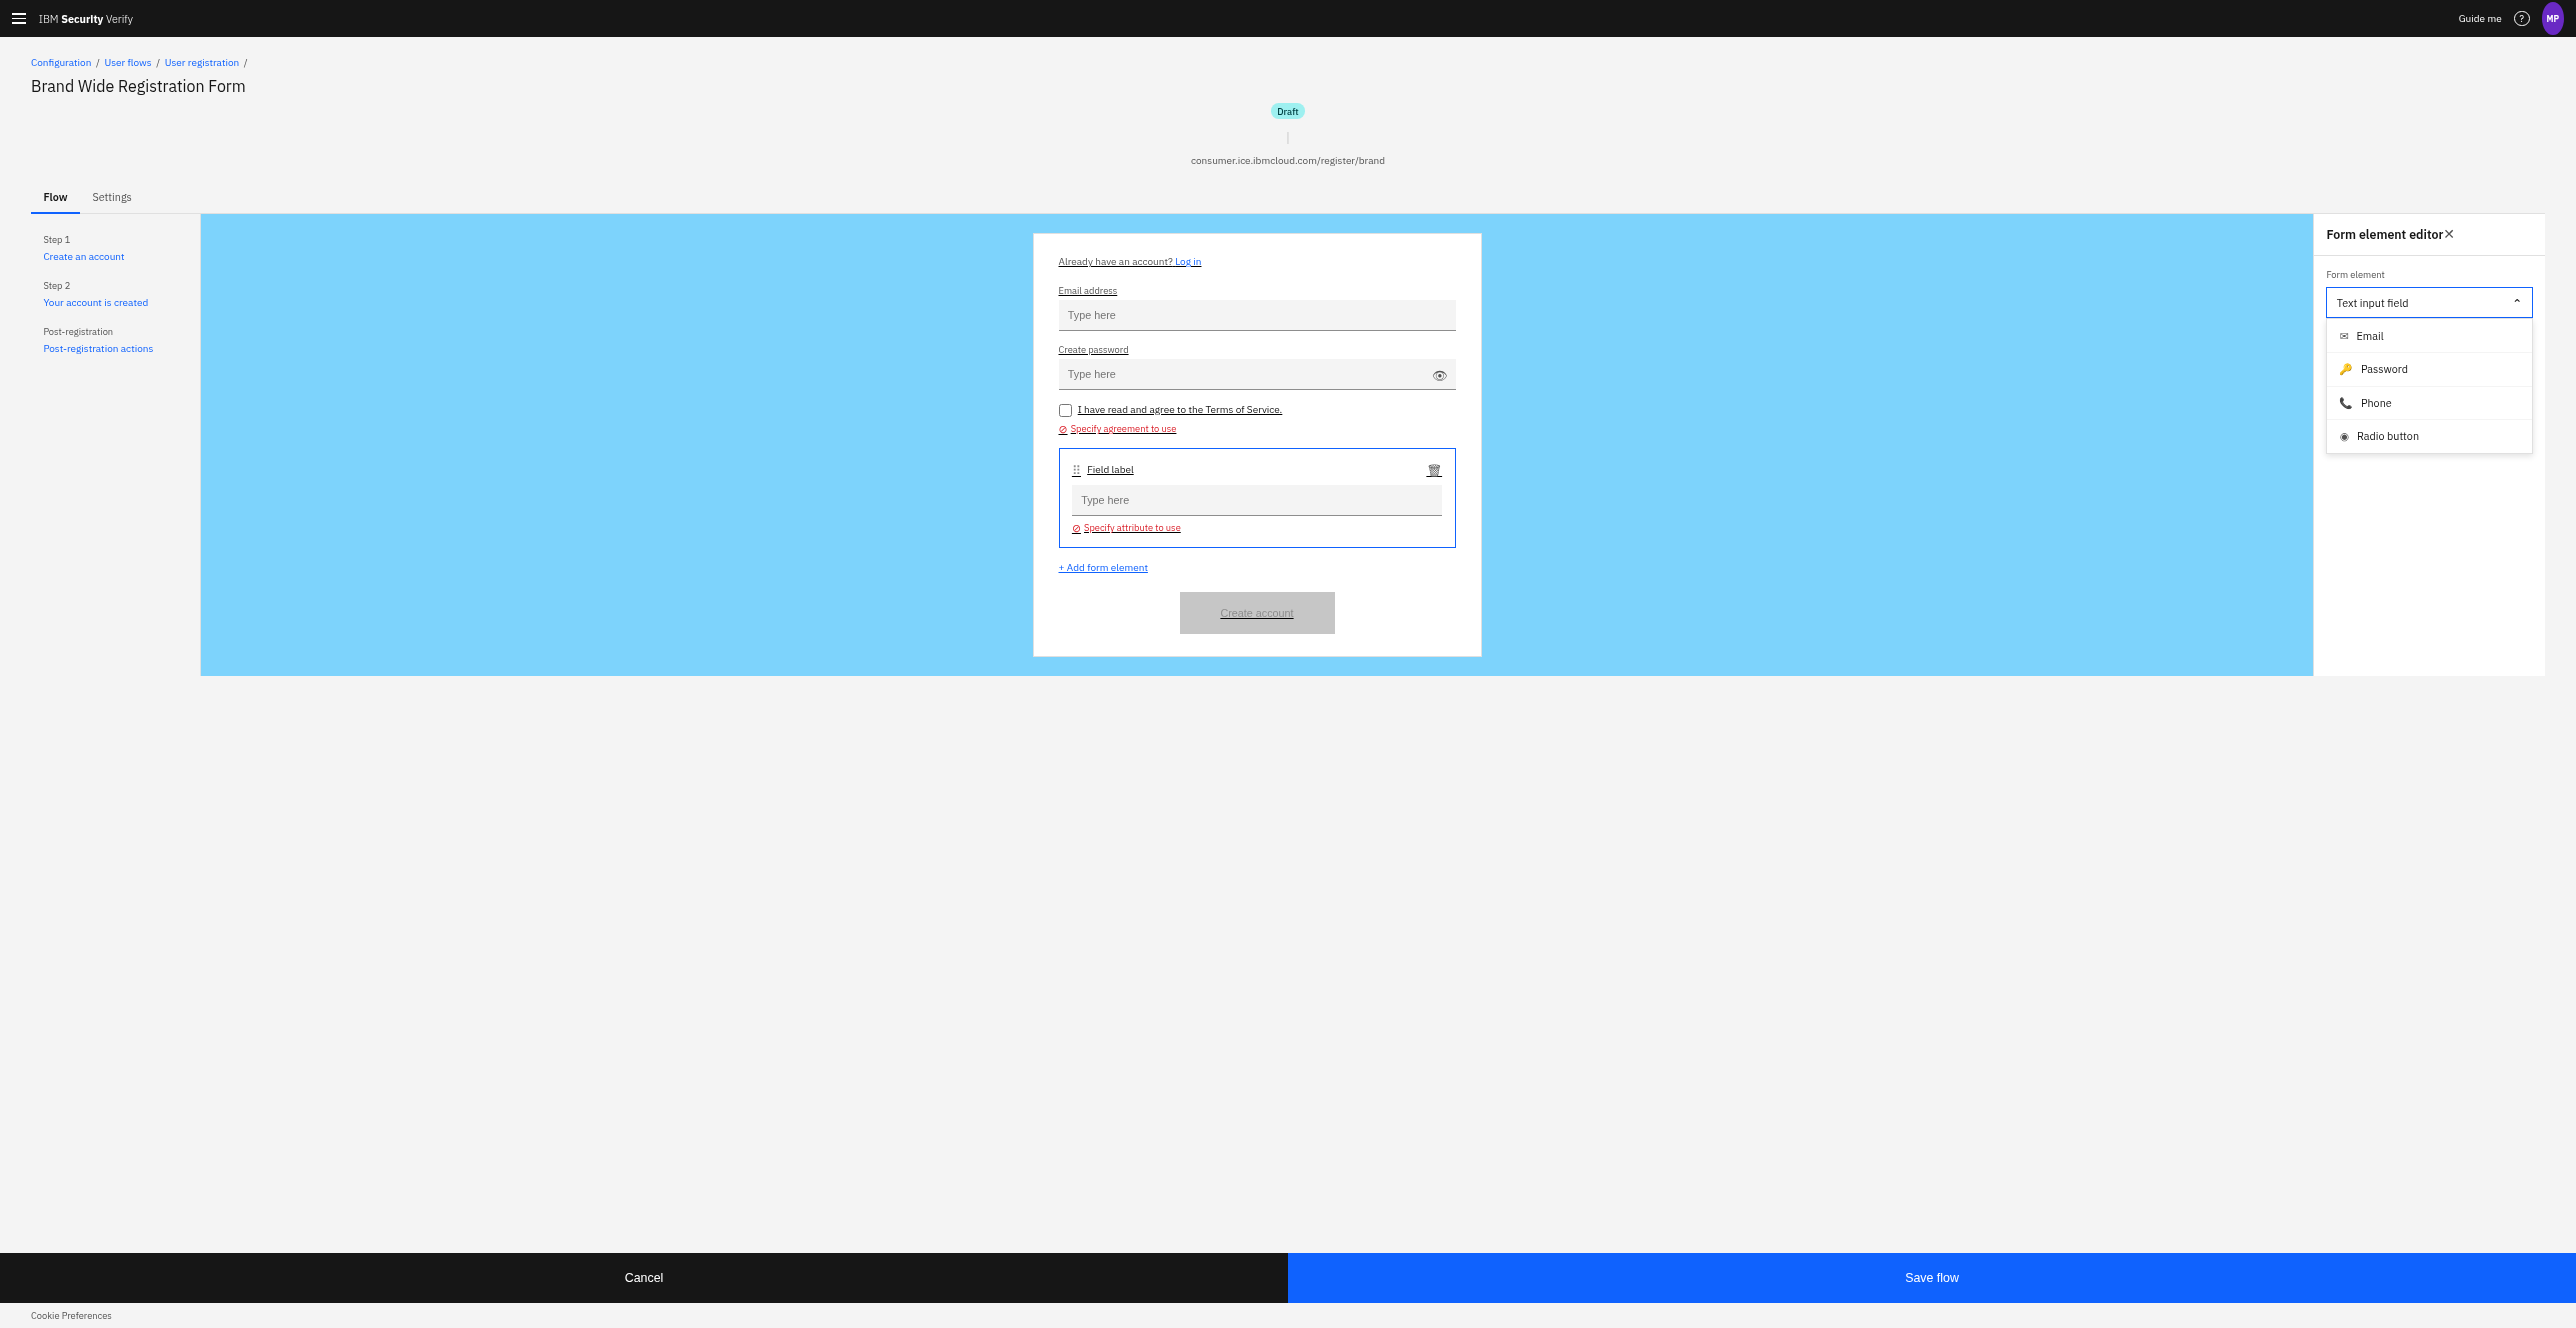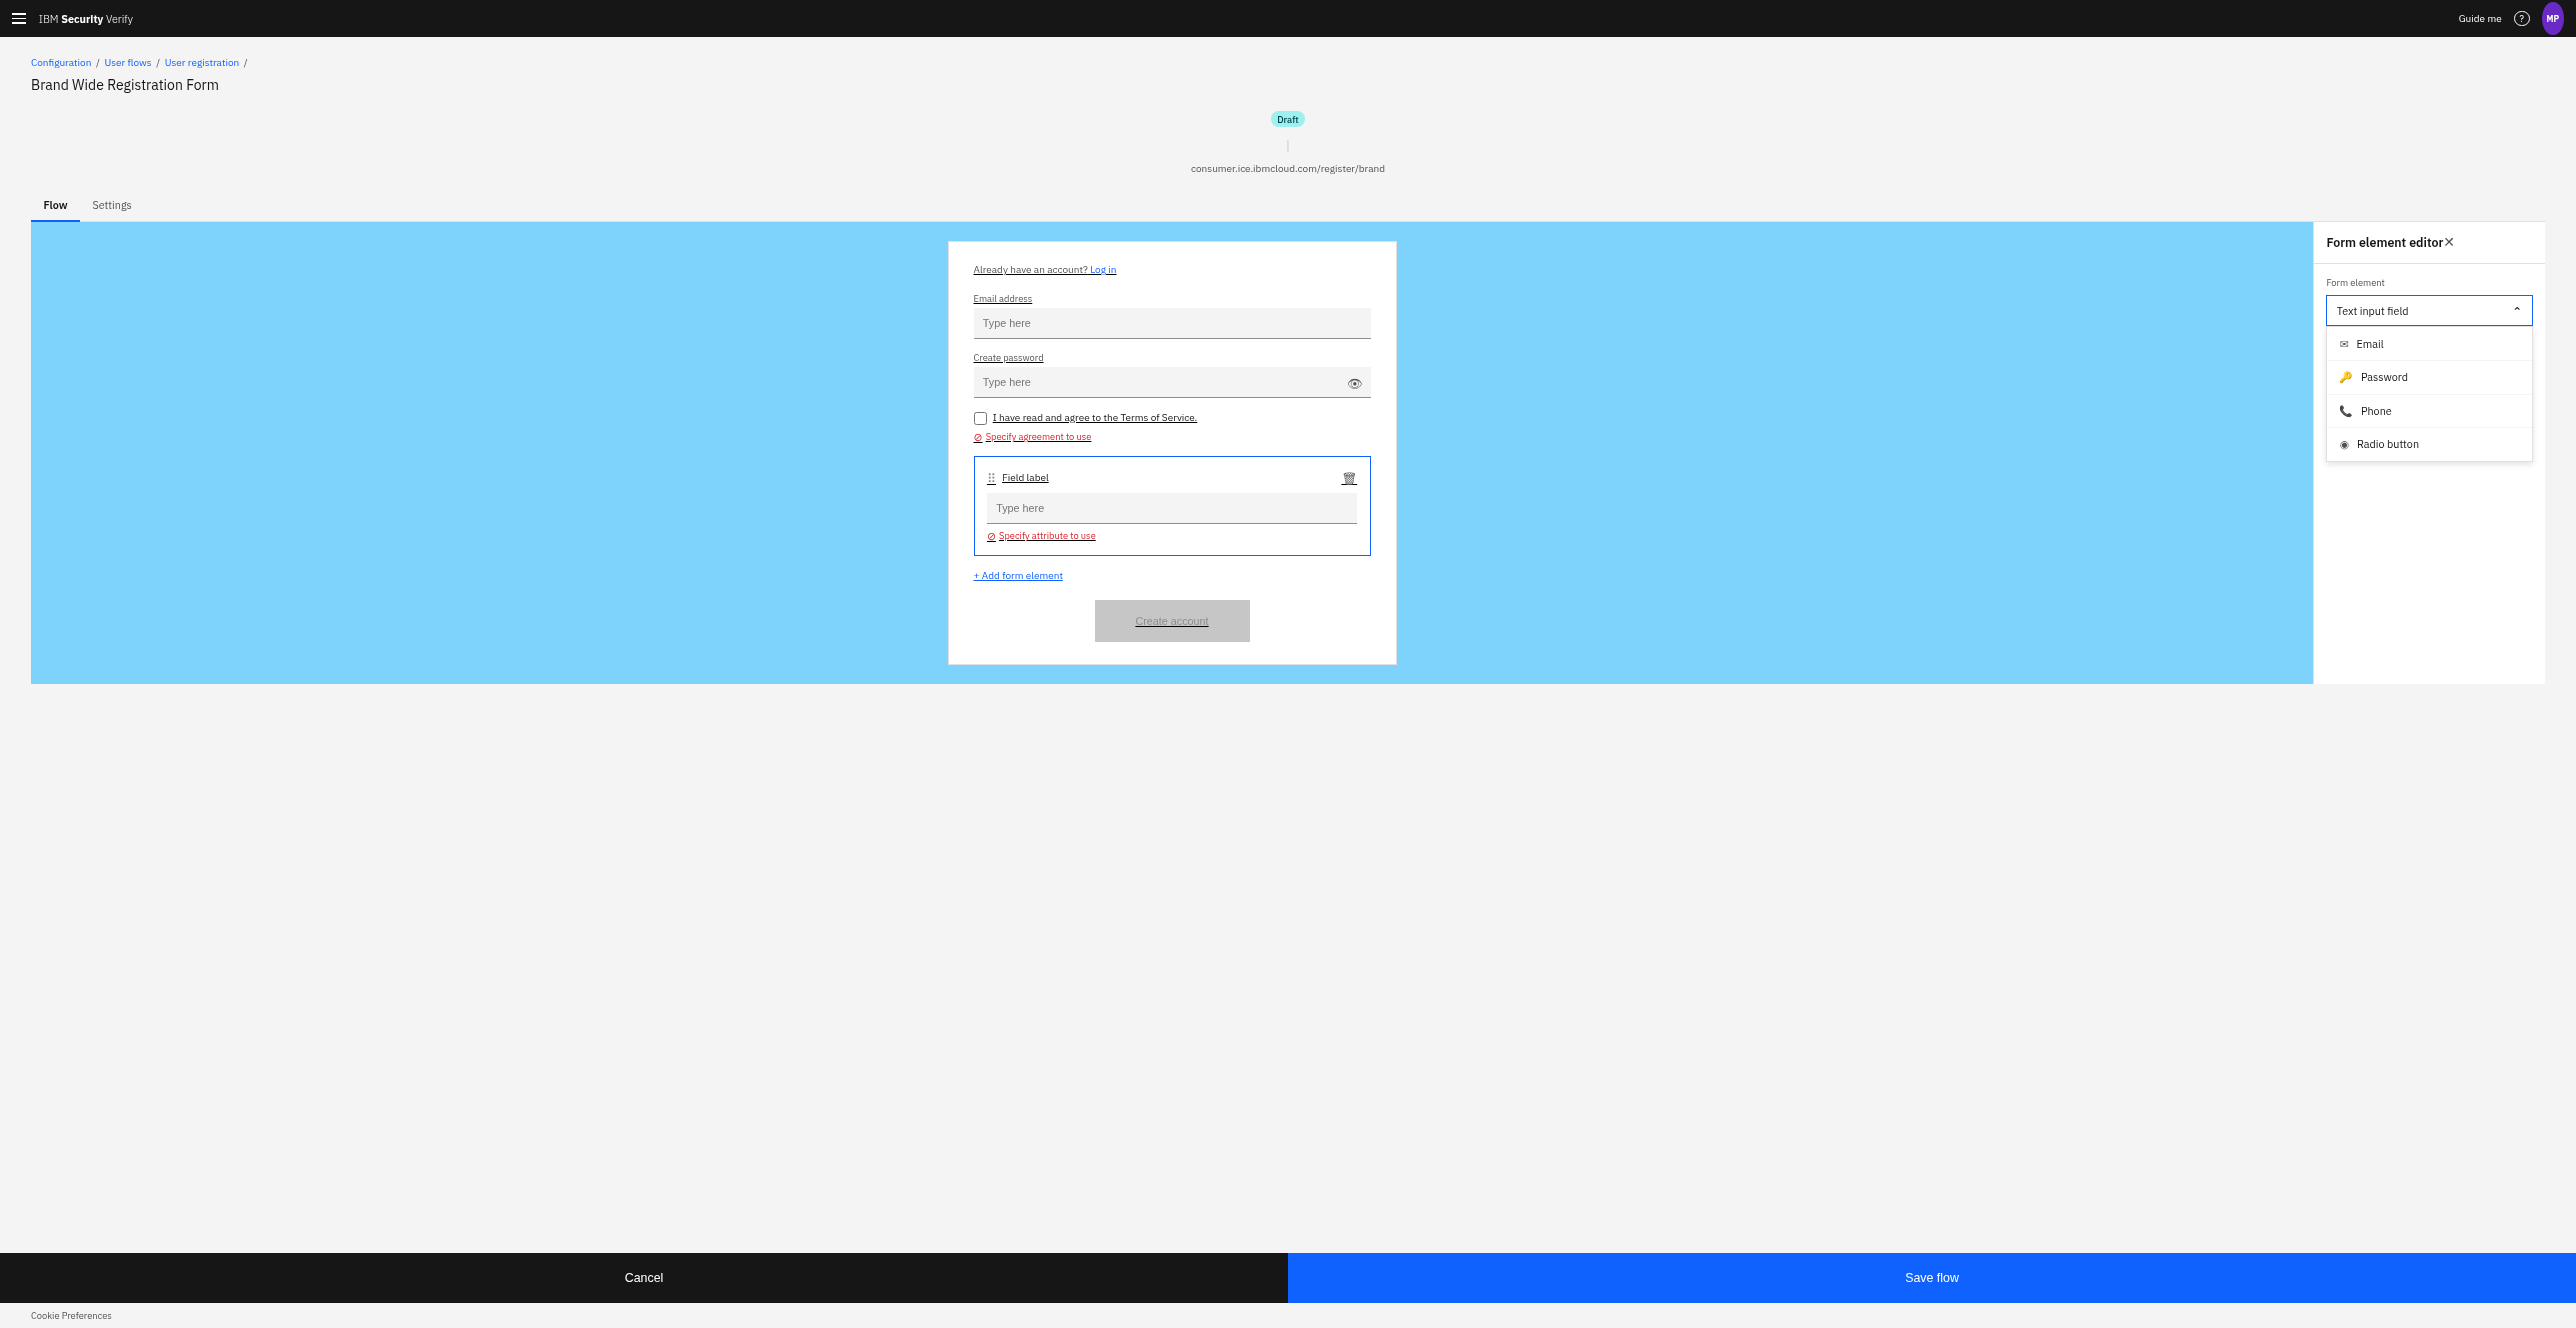--- a/index.html
+++ b/index.html
@@ -66,24 +66,24 @@
       align-items: center;
       gap: 4.6px;
       font-size: 10px;
       margin-bottom: 7.7px;
     }
     .breadcrumb a { color: #0f62fe; text-decoration: none; }
     .breadcrumb-sep { color: #525252; }
 
     
     .page-title {
-      font-size: 14px;
+      font-size: 16px;
       font-weight: 400;
       color: #161616;
-      margin-bottom: 17px;
+      margin-bottom: 7px;
     }
 
     
     .status-row {
       display: flex;
       align-items: center;
       gap: 9.3px;
       margin-bottom: 15.5px;
       flex-direction: column;
     }
@@ -454,20 +454,34 @@
     <span class="status-url">consumer.ice.ibmcloud.com/register/brand</span>
   </div>
 
   <div class="tabs">
     <div class="tab active">Flow</div>
     <div class="tab">Settings</div>
   </div>
 
   <div class="flow-area">
 
+    <div class="steps-sidebar">
+      <div class="step-item">
+        <div class="step-label">Step 1</div>
+        <a class="step-link" href="#">Create an account</a>
+      </div>
+      <div class="step-item">
+        <div class="step-label">Step 2</div>
+        <a class="step-link" href="#">Your account is created</a>
+      </div>
+      <div class="step-item">
+        <div class="step-label">Post-registration</div>
+        <a class="step-link" href="#">Post-registration actions</a>
+      </div>
+    </div>
 
     <div class="form-preview">
       <div class="form-card">
 
         
         <div class="already-account">
           <span>Already have an account?</span>
           <a href="#">Log in</a>
         </div>
 

